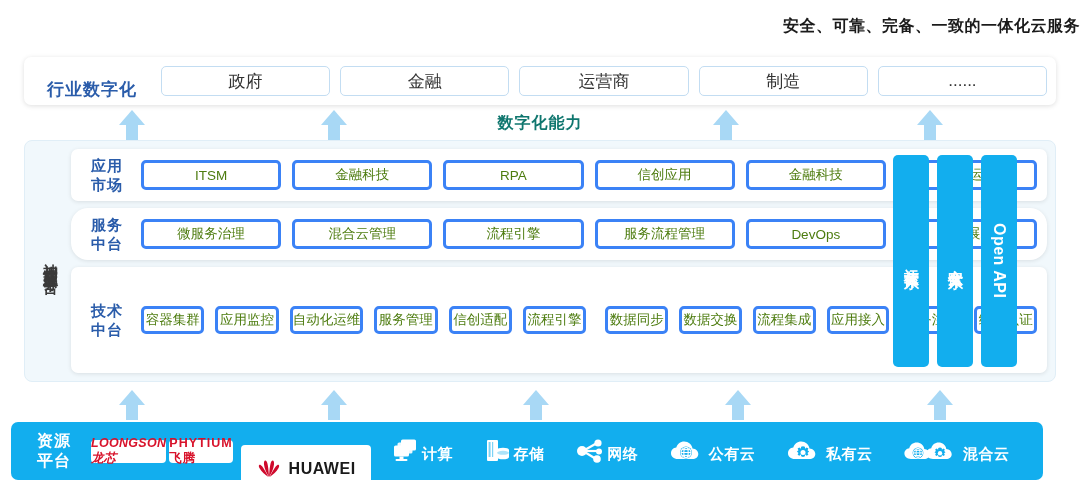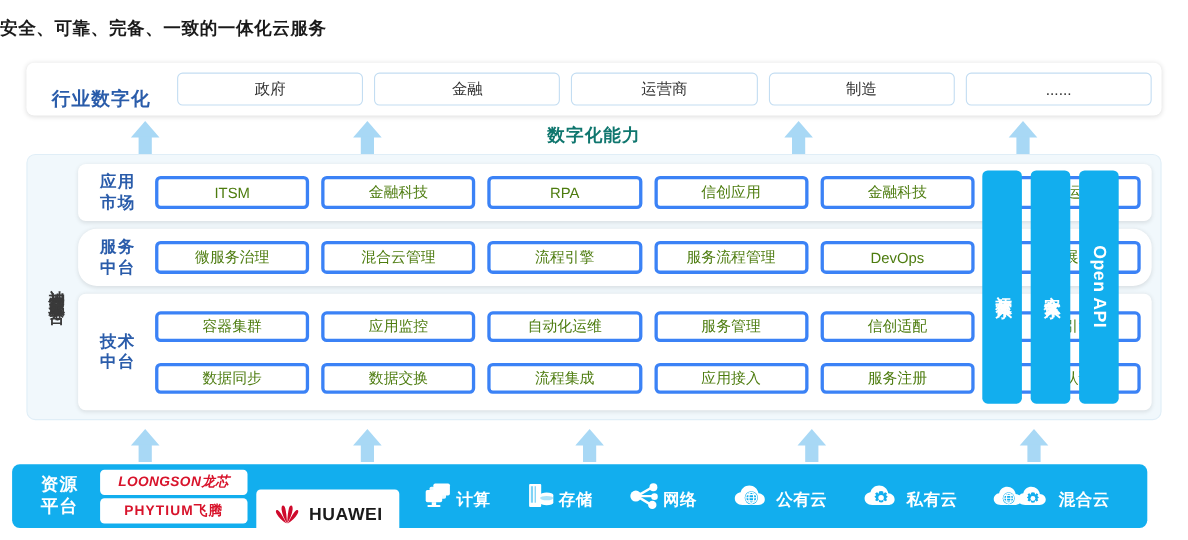--- a/index.html
+++ b/index.html
@@ -6,21 +6,21 @@
   body {
     width: 1080px; height: 491px;
     background: #ffffff;
     font-family: "Liberation Sans", "DejaVu Sans", sans-serif;
     overflow: hidden;
     position: relative;
   }
 
   
   .title {
-    text-align: left;
+    text-align: right;
     font-size: 16px;
     font-weight: bold;
     color: #1a1a1a;
     letter-spacing: 0.5px;
     padding-top: 16px;
     height: 42px;
   }
 
   
   .industry-panel {
@@ -47,21 +47,21 @@
   }
   .industry-box {
     flex: 1 1 0;
     height: 30px;
     border: 1px solid #c3ddf2;
     border-radius: 5px;
     background: #fff;
     display: flex;
     align-items: center;
     justify-content: center;
-    font-size: 14px;
+    font-size: 17px;
     color: #333;
   }
 
   
   .arrow {
     position: absolute;
     width: 26px; height: 30px;
   }
   .arrow .shaft {
     position: absolute;
@@ -142,21 +142,21 @@
     letter-spacing: 1px;
   }
   .layer-cells {
     flex: 1 1 auto;
     display: flex;
     gap: 11px;
     padding-left: 6px;
     padding-right: 2px;
   }
   .layer-cells.rows {
-    flex-direction: column;
+    flex-direction: row;
     gap: 19px;
     padding-top: 8px;
     padding-bottom: 8px;
   }
   .cell-row { display: flex; gap: 11px; flex: 1 1 auto; }
   .cell {
     flex: 1 1 0;
     border: 3px solid #3b82f6;
     border-radius: 5px;
     background: #fff;
@@ -213,21 +213,21 @@
     color: #fff;
     font-size: 16px;
     font-weight: bold;
     text-align: center;
     line-height: 20px;
     letter-spacing: 1px;
   }
   .vendor-stack {
     flex: 0 0 140px;
     display: flex;
-    flex-direction: column;
+    flex-direction: row;
     gap: 3px;
     padding-left: 6px;
   }
   .vendor-box {
     background: #fff;
     border-radius: 4px;
     height: 23px;
     display: flex;
     align-items: center;
     justify-content: center;

